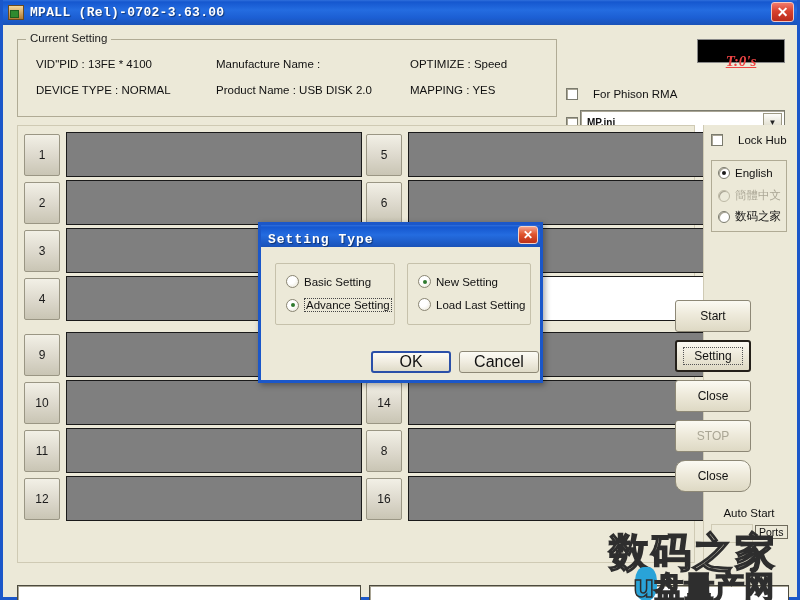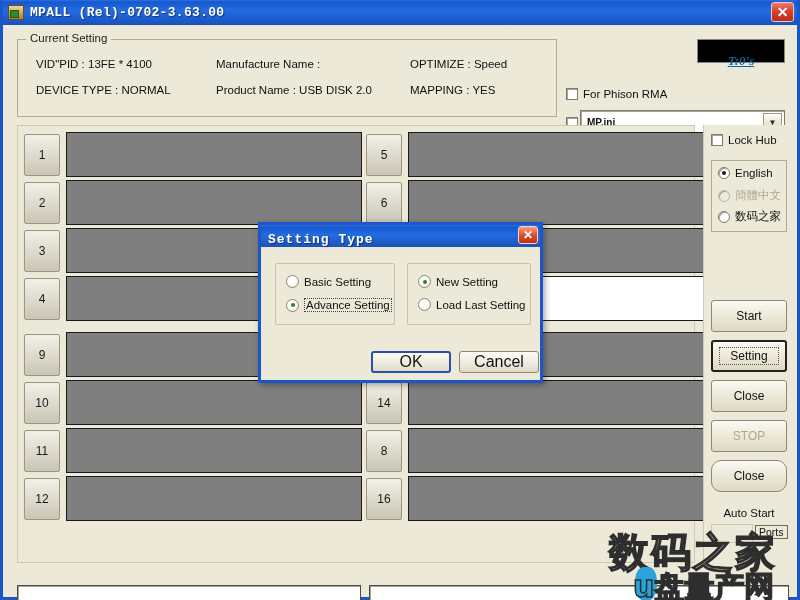--- a/index.html
+++ b/index.html
@@ -74,27 +74,27 @@
     position: absolute; font-size: 11.5px; color: #111; white-space: nowrap;
   }
 
   
   #counter-box {
     position: absolute; left: 694px; top: 14px; width: 88px; height: 24px;
     background: #000; border: 1px solid #888;
     display: flex; align-items: center; justify-content: center;
   }
   #counter-text {
-    color: #0369a1; font-size: 13px; font-weight: bold; font-style: italic;
+    color: #ef4444; font-size: 15px; font-weight: bold; font-style: italic;
     font-family: "Liberation Serif", serif;
     text-decoration: underline;
     margin-top: 20px;
   }
 
-  .chk { position: absolute; display: flex; align-items: center; gap: 5px; }
+  .chk { position: absolute; display: flex; align-items: center; gap: 15px; }
   .chk .box {
     width: 12px; height: 12px; background: #fff;
     border: 1px solid #7b7b6e;
     box-shadow: inset 1px 1px 0 #a9a595;
     flex: none;
   }
   .chk .lbl { font-size: 11.5px; color: #111; white-space: nowrap; }
 
   #rma-chk { left: 563px; top: 63px; }
   #ini-chk { left: 563px; top: 92px; }
@@ -136,21 +136,21 @@
   }
   .radio.sel .dot::after {
     content:""; position:absolute; left:3px; top:3px;
     width: 4px; height: 4px; border-radius: 50%; background: #1b1b1b;
   }
   .radio .rlbl { font-size: 11.5px; color: #111; white-space: nowrap; }
   .radio.disabled .rlbl { color: #aaa695; }
   .radio.disabled .dot { background: #eceada; border-color: #bdb9a6; }
 
   .winbtn {
-    position: absolute; left: 708px; width: 76px; height: 32px;
+    position: absolute; left: 672px; width: 76px; height: 32px;
     background: linear-gradient(180deg,#fbfaf3 0%,#eeeadb 45%,#ded9c4 100%);
     border: 1px solid #8d8876; border-radius: 3px;
     font-size: 12px; color: #111;
     display: flex; align-items: center; justify-content: center;
     cursor: pointer;
   }
   .winbtn.focused { border: 2px solid #24201a; }
   .winbtn.focused .inner {
     border: 1px dotted #555; padding: 1px 10px;
   }

